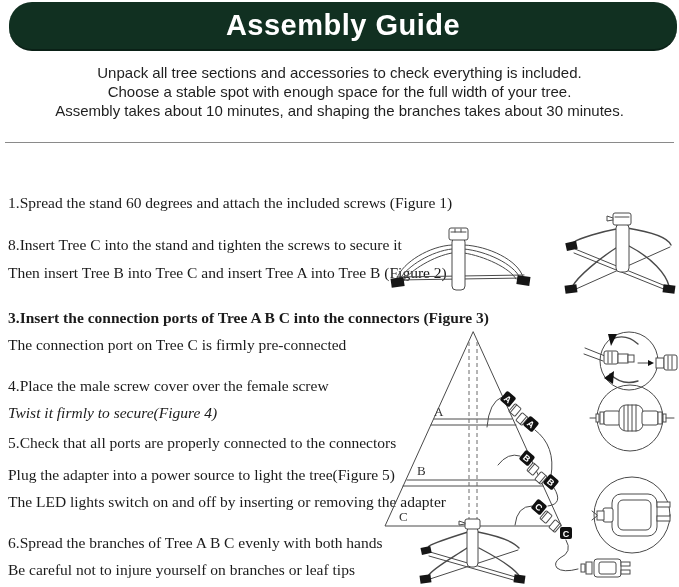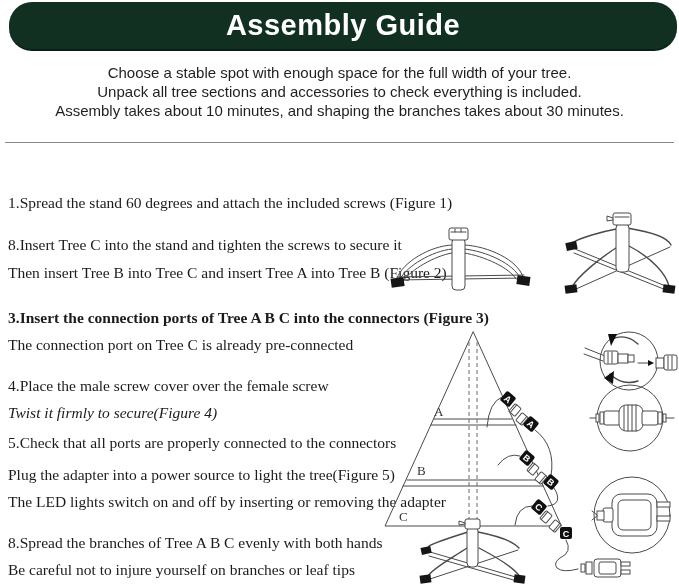--- a/index.html
+++ b/index.html
@@ -36,39 +36,39 @@
 </head>
 <body>
 
 <div class="page">
 
   <header class="banner">
     <h1>Assembly Guide</h1>
   </header>
 
   <div class="intro">
+    <p>Unpack all tree sections and accessories to check everything is included.</p>
     <p>Choose a stable spot with enough space for the full width of your tree.</p>
-    <p>Unpack all tree sections and accessories to check everything is included.</p>
     <p>Assembly takes about 10 minutes, and shaping the branches takes about 30 minutes.</p>
   </div>
 
   <div class="divider"></div>
 
   <div class="steps">
     <p class="l-s1a">1.Spread the stand 60 degrees and attach the included screws (Figure 1)</p>
     <p class="l-s2a">8.Insert Tree C into the stand and tighten the screws to secure it</p>
     <p class="l-s2b">Then insert Tree B into Tree C and insert Tree A into Tree B (Figure 2)</p>
     <p class="l-s3a">3.Insert the connection ports of Tree A B C into the connectors (Figure 3)</p>
-    <p class="l-s3b">The connection port on Tree C is already pre-connected</p>
+    <p class="l-s3b">The connection port on Tree C is firmly pre-connected</p>
     <p class="l-s4a">4.Place the male screw cover over the female screw</p>
     <p class="l-s4b">Twist it firmly to secure(Figure 4)</p>
     <p class="l-s5a">5.Check that all ports are properly connected to the connectors</p>
     <p class="l-s5b">Plug the adapter into a power source to light the tree(Figure 5)</p>
     <p class="l-s5c">The LED lights switch on and off by inserting or removing the adapter</p>
-    <p class="l-s6a">8.Spread the branches of Tree A B C evenly with both hands</p>
+    <p class="l-s6a">6.Spread the branches of Tree A B C evenly with both hands</p>
     <p class="l-s6b">Be careful not to injure yourself on branches or leaf tips</p>
   </div>
 
   <svg class="diagram" viewBox="0 0 679 437">
 
     <g>
       <path class="ln" d="M452,95 C430,96 403,112 397,128"></path>
       <path class="ln" d="M452,99 C432,101 407,116 400,129"></path>
       <path class="ln" d="M452,103 C434,106 411,120 404,130"></path>
       <path class="ln" d="M464,95 C488,96 518,110 523,127"></path>

